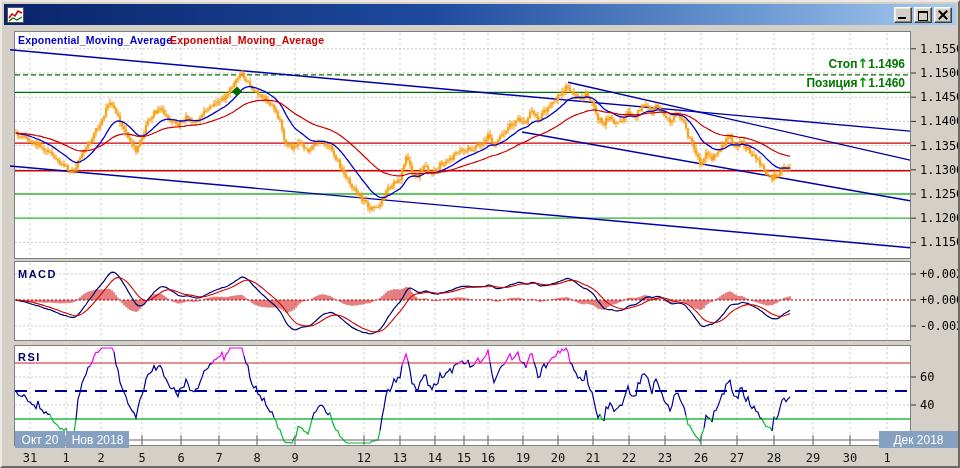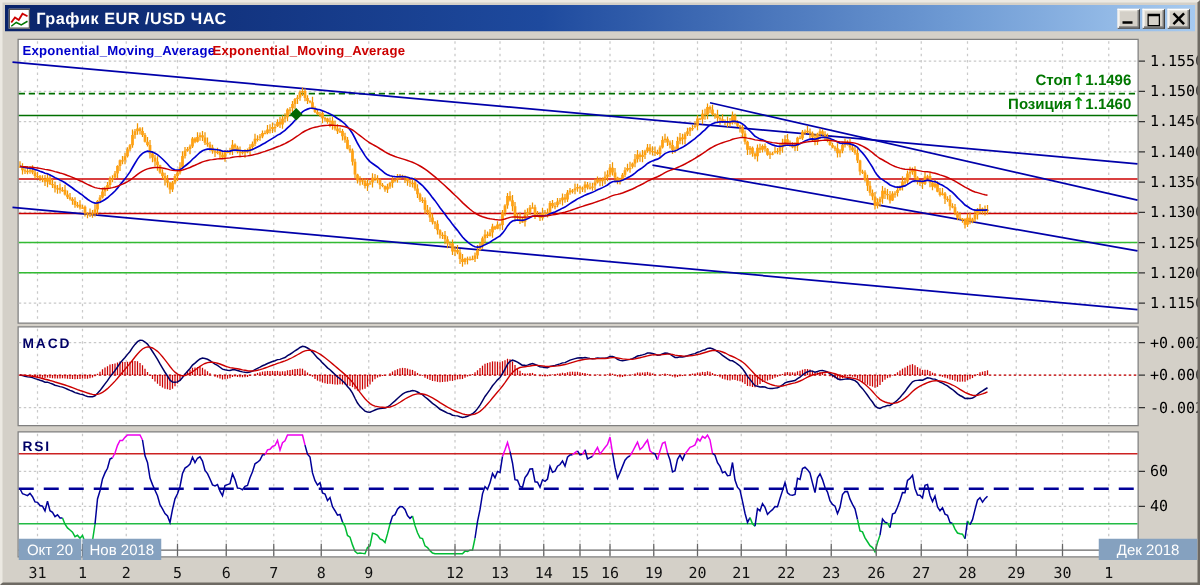--- a/index.html
+++ b/index.html
@@ -1418,21 +1418,20 @@
     <text class="t-ind" x="16" y="359">RSI</text>
   </svg>
 
   <div id="titlebar">
     <span id="appicon">
       <svg viewBox="0 0 15 14">
           <polyline points="1,10 4,6 7,8 10,3 14,5" fill="none" stroke="#cc0000" stroke-width="1.5"></polyline>
           <polyline points="1,13 5,10 9,12 14,9" fill="none" stroke="#007700" stroke-width="1.2"></polyline>
         </svg>
     </span>
-    <span id="win-title">График EUR /USD ЧАС</span>
     <span id="winbtns">
       <button class="wbtn">
           <i class="g-min"></i>
         </button>
       <button class="wbtn">
           <i class="g-max"></i>
         </button>
       <button class="wbtn">
           <i class="g-close"></i>
         </button>

